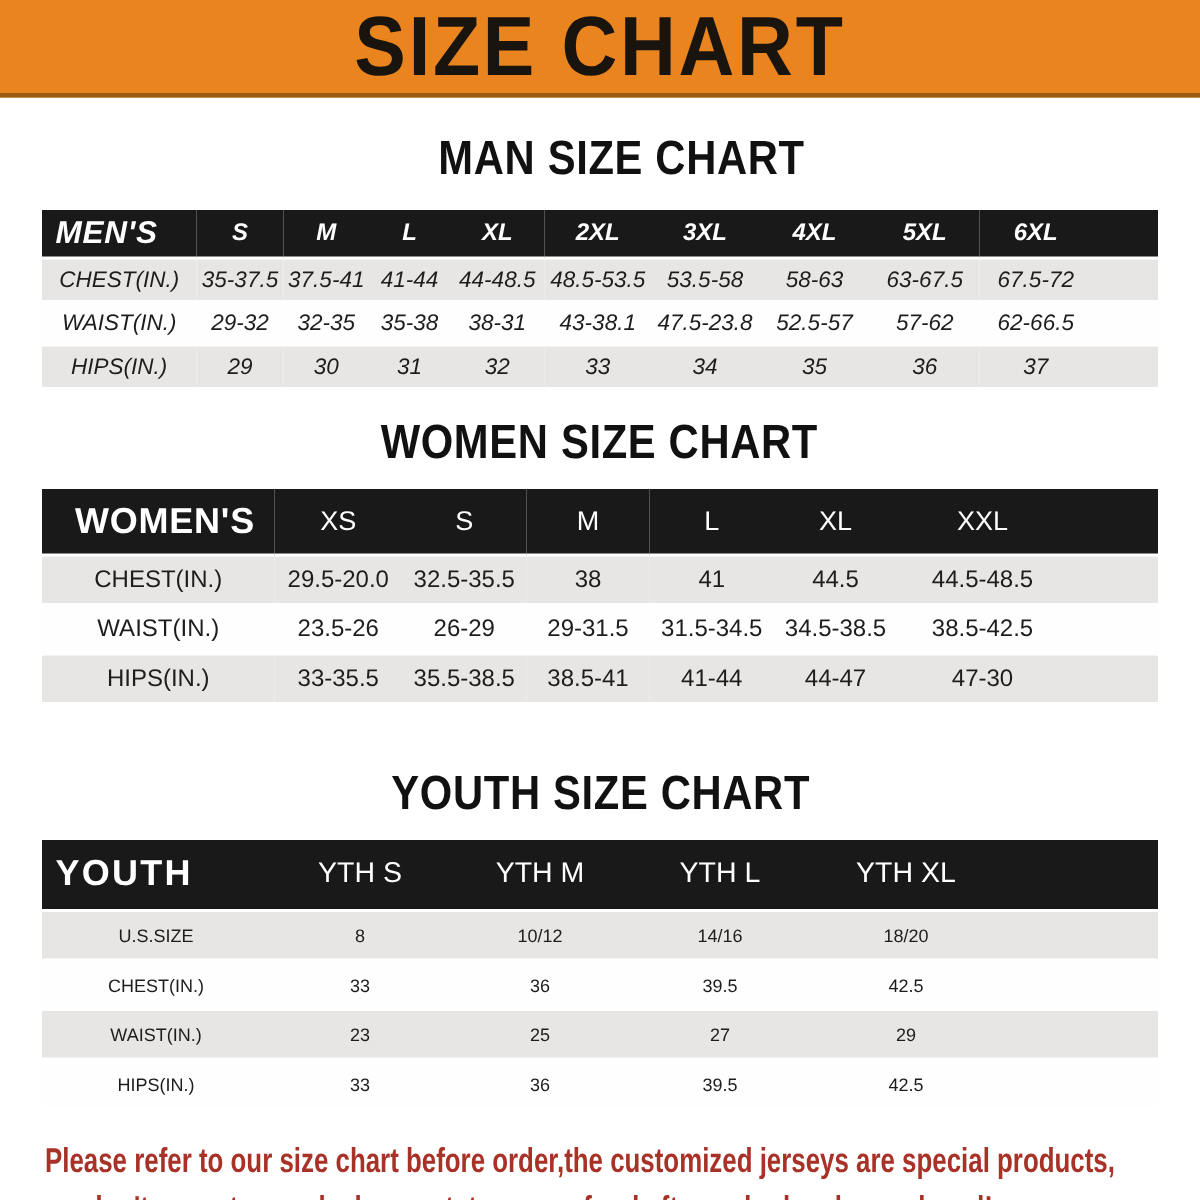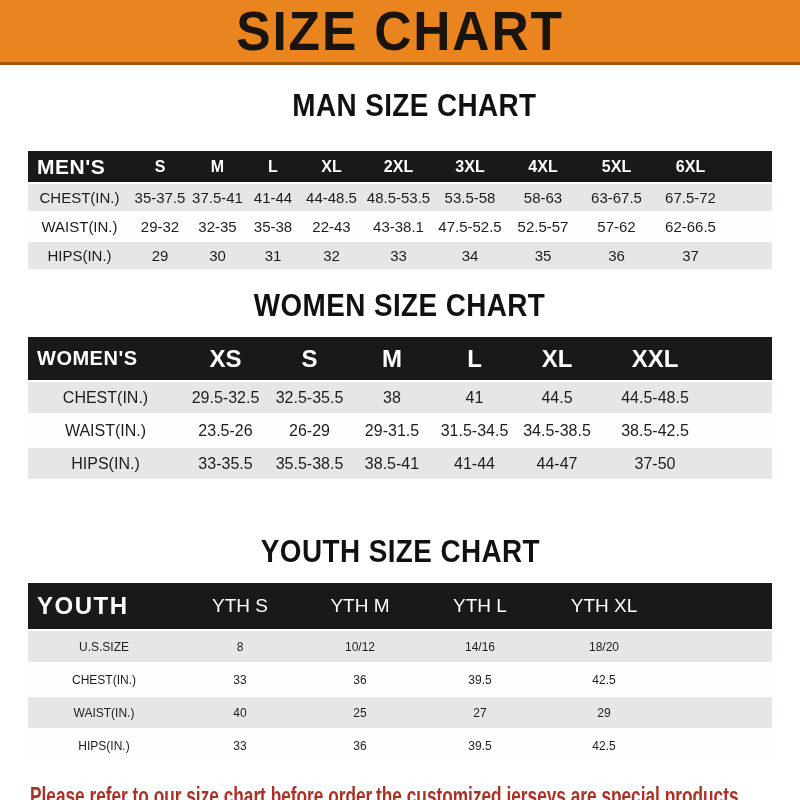--- a/index.html
+++ b/index.html
@@ -11,38 +11,38 @@
           display:flex;align-items:center;justify-content:center;}
   .banner-title{display:inline-block;font-size:56px;font-weight:bold;color:#1a140e;
                 transform:scaleX(0.92);letter-spacing:2px;line-height:1;}
 
   
   .section-heading{text-align:center;margin:0;}
   .heading-text{display:inline-block;font-weight:bold;font-size:32px;line-height:36px;
                 transform:scaleX(0.87);color:var(--heading);letter-spacing:0.5px;}
   .sec-men .section-heading{margin-top:22px;margin-left:28px;}
   .sec-women .section-heading{margin-top:16px;}
-  .sec-youth .section-heading{margin-top:52px;}
+  .sec-youth .section-heading{margin-top:40px;}
 
   
   .tbl{border-collapse:collapse;table-layout:fixed;width:744px;margin-left:28px;}
-  .sec-men .tbl{margin-top:28px;}
+  .sec-men .tbl{margin-top:17px;font-style:italic;}
   .sec-women .tbl{margin-top:14px;}
   .sec-youth .tbl{margin-top:14px;}
 
   .tbl thead th{background:var(--bar_bg);color:#fff;border-bottom:2px solid #fff;
                 font-weight:normal;padding:0;}
   .tbl .bar-label{text-align:left;padding-left:9px;font-weight:bold;letter-spacing:0.5px;}
   .tbl .bar-size{text-align:center;}
 
   .tbl-men thead th{height:31px;font-size:16px;}
   .tbl-men .bar-label{font-size:21px;}
   .tbl-men .bar-size{font-weight:bold;}
-  .tbl-women thead th{height:43px;font-size:24px;font-weight:bold;}
-  .tbl-women .bar-label{font-size:20px;}
+  .tbl-women thead th{height:43px;font-size:18px;}
+  .tbl-women .bar-label{font-size:24px;text-align:center;}
   .tbl-youth thead th{height:46px;font-size:19px;margin-top:32px;}
   .tbl-youth .bar-label{font-size:24px;letter-spacing:1.5px;}
 
   .tbl tbody tr:nth-child(odd){background:var(--row_alt);}
   .tbl tbody tr:nth-child(even){background:#fefefe;}
   .tbl td{padding:0;text-align:center;color:#1d1d1d;border-bottom:2px solid #fff;}
   .tbl-men td{height:27px;font-size:15px;}
   .tbl-women td{height:31px;font-size:16px;}
   .tbl-youth td{height:31px;font-size:12px;}
   .tbl-men tr > *:last-child{padding-right:44px;}
@@ -101,23 +101,23 @@
             <td>53.5-58</td>
             <td>58-63</td>
             <td>63-67.5</td>
             <td>67.5-72</td>
           </tr>
           <tr>
             <td>WAIST(IN.)</td>
             <td>29-32</td>
             <td>32-35</td>
             <td>35-38</td>
-            <td>22-43</td>
+            <td>38-31</td>
             <td>43-38.1</td>
-            <td>47.5-52.5</td>
+            <td>47.5-23.8</td>
             <td>52.5-57</td>
             <td>57-62</td>
             <td>62-66.5</td>
           </tr>
           <tr>
             <td>HIPS(IN.)</td>
             <td>29</td>
             <td>30</td>
             <td>31</td>
             <td>32</td>
@@ -152,21 +152,21 @@
             <th class="bar-size">M</th>
             <th class="bar-size">L</th>
             <th class="bar-size">XL</th>
             <th class="bar-size">XXL</th>
             <th></th>
           </tr>
         </thead>
         <tbody>
           <tr>
             <td>CHEST(IN.)</td>
-            <td>29.5-32.5</td>
+            <td>29.5-20.0</td>
             <td>32.5-35.5</td>
             <td>38</td>
             <td>41</td>
             <td>44.5</td>
             <td>44.5-48.5</td>
             <td></td>
           </tr>
           <tr>
             <td>WAIST(IN.)</td>
             <td>23.5-26</td>
@@ -177,21 +177,21 @@
             <td>38.5-42.5</td>
             <td></td>
           </tr>
           <tr>
             <td>HIPS(IN.)</td>
             <td>33-35.5</td>
             <td>35.5-38.5</td>
             <td>38.5-41</td>
             <td>41-44</td>
             <td>44-47</td>
-            <td>37-50</td>
+            <td>47-30</td>
             <td></td>
           </tr>
         </tbody>
     </table>
   </section>
 
   <section class="sec-youth">
     <h2 class="section-heading"><span class="heading-text">YOUTH SIZE CHART</span></h2>
     <table class="tbl tbl-youth">
       <colgroup>
@@ -224,21 +224,21 @@
           <tr>
             <td>CHEST(IN.)</td>
             <td>33</td>
             <td>36</td>
             <td>39.5</td>
             <td>42.5</td>
             <td></td>
           </tr>
           <tr>
             <td>WAIST(IN.)</td>
-            <td>40</td>
+            <td>23</td>
             <td>25</td>
             <td>27</td>
             <td>29</td>
             <td></td>
           </tr>
           <tr>
             <td>HIPS(IN.)</td>
             <td>33</td>
             <td>36</td>
             <td>39.5</td>

